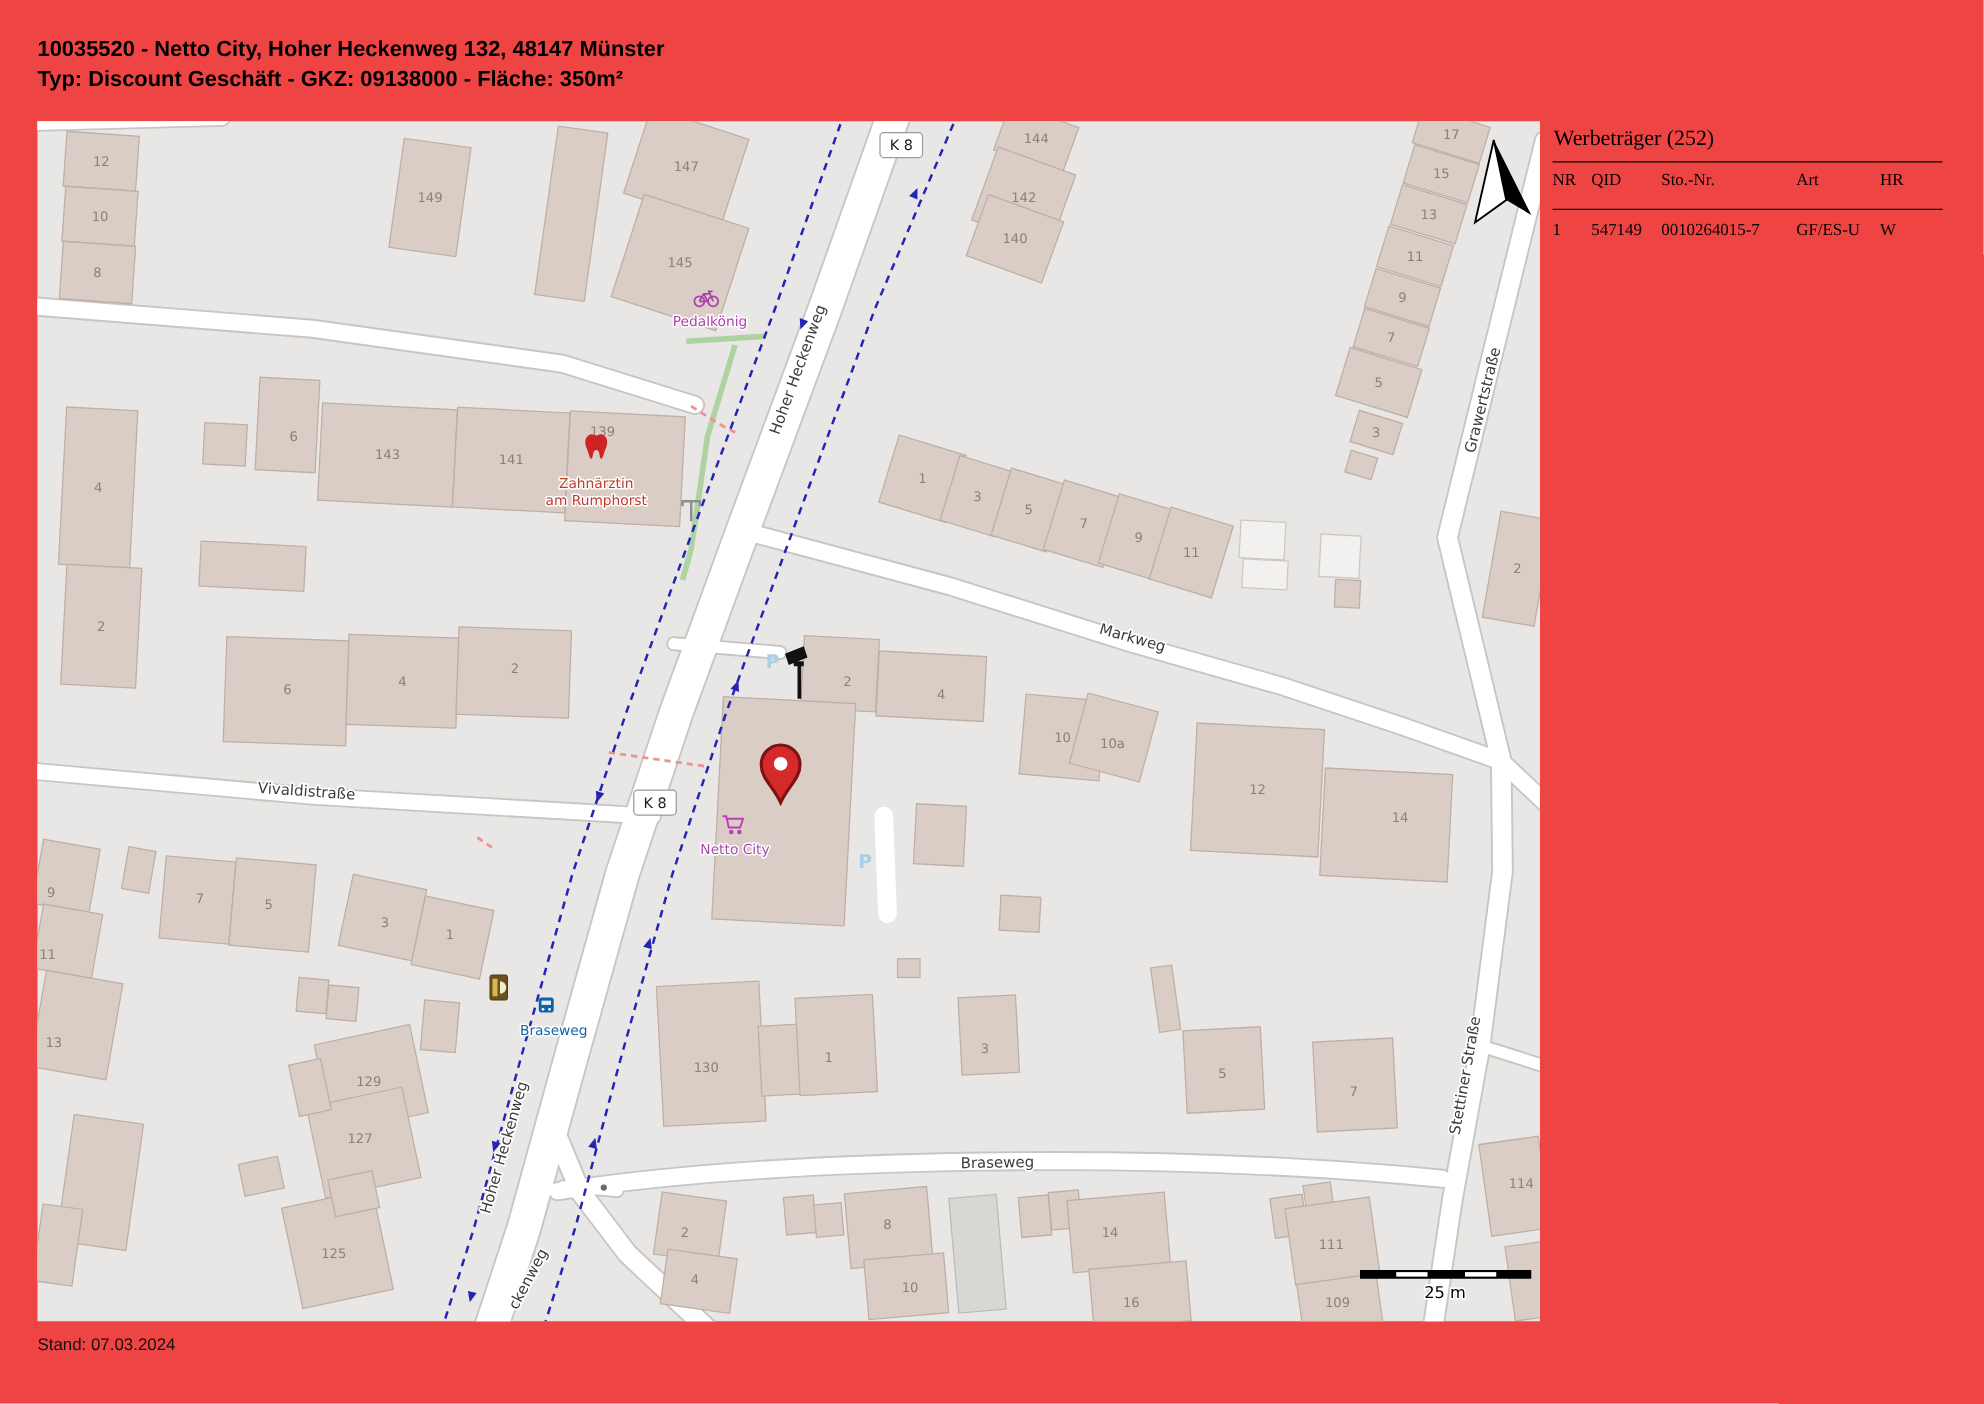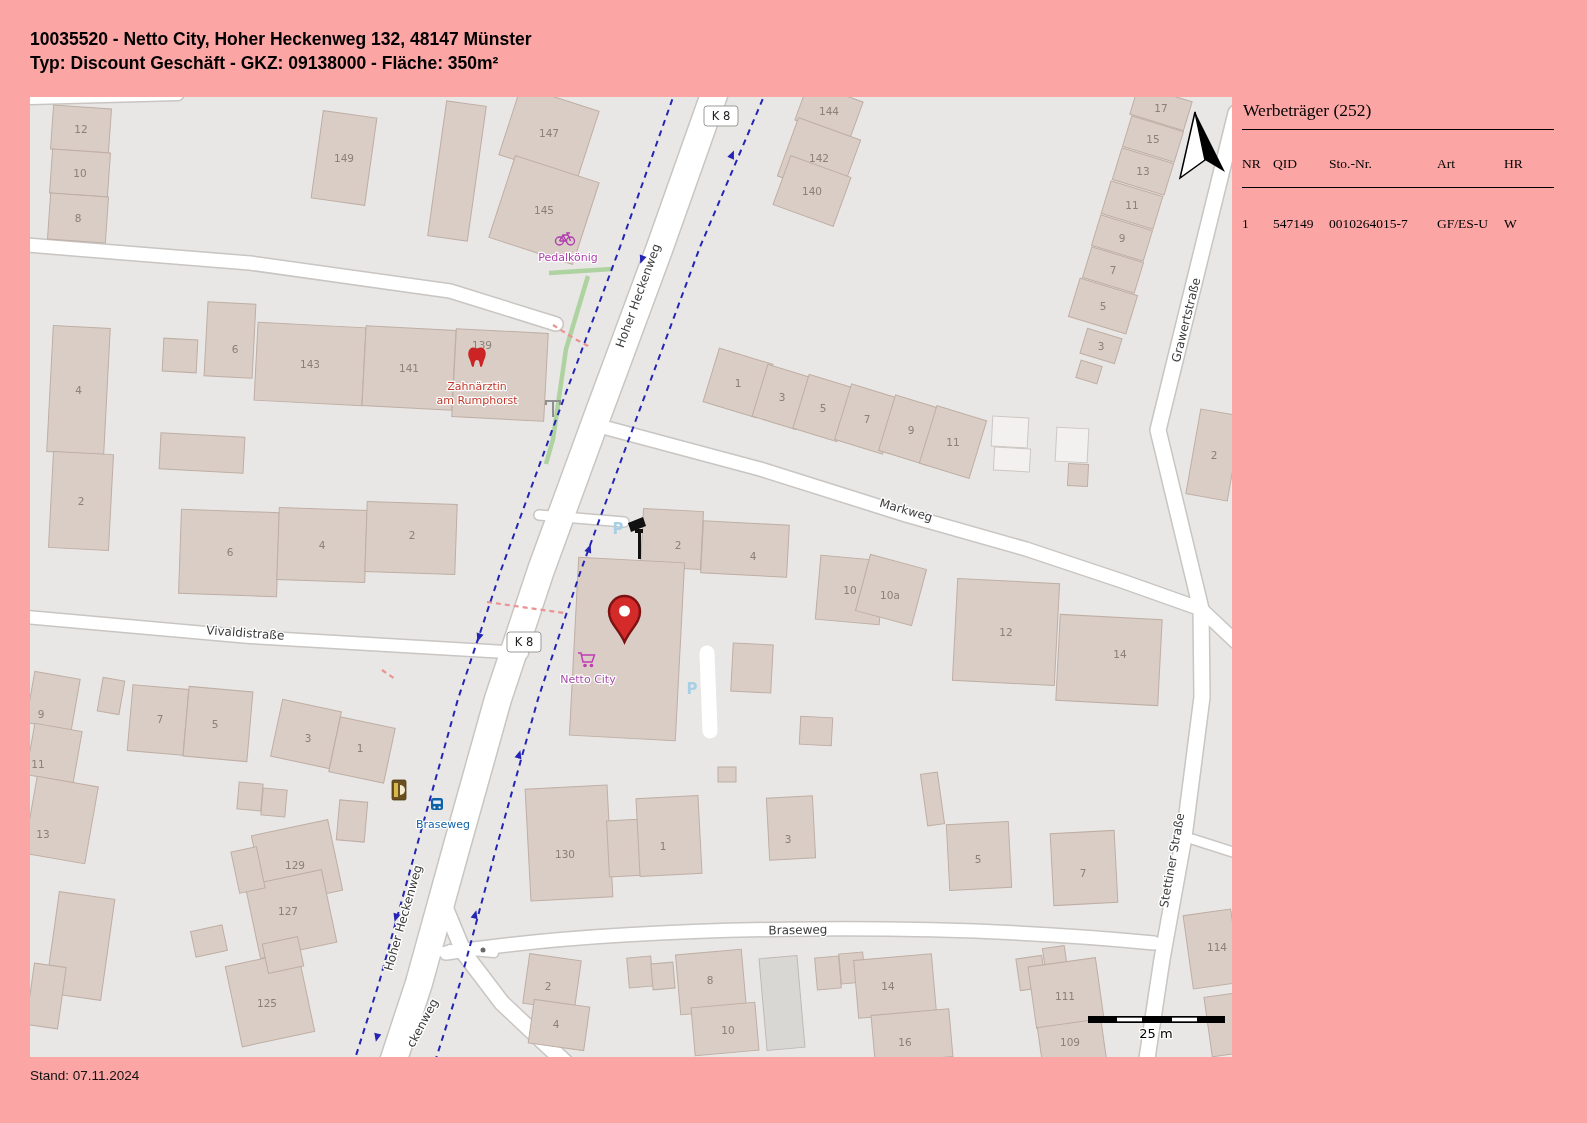--- a/index.html
+++ b/index.html
@@ -1,24 +1,24 @@
 <!DOCTYPE html>
 <html><head>
 <meta charset="utf-8">
 <style>
   html,body{margin:0;padding:0;background:#fff;}
-  .page{position:relative;width:1587px;height:1123px;background:#fca5a5;overflow:hidden;
+  .page{position:relative;width:1587px;height:1123px;background:#ef4444;overflow:hidden;
         font-family:"Liberation Sans",sans-serif;}
   .hdr{position:absolute;left:30px;top:28px;font-size:17.5px;font-weight:bold;color:#000;
        line-height:23.5px;white-space:nowrap;}
   .logo{position:absolute;left:1428px;top:22px;}
   .panel{position:absolute;left:1242px;top:100px;width:312px;color:#000;font-family:Liberation Serif, serif;}
   .panel-title{font-size:17.5px;font-weight:400;margin:0 0 0 1px;}
   .prule{border:none;border-top:1.5px solid #000;margin:8px 0 0 0;}
-  .trow{display:flex;font-size:13.5px;margin-top:20px;}
+  .trow{display:flex;font-size:13.5px;}
   .thead{padding:6px 0 7px 0;}
   .tbody{padding-top:8px;}
   .c0{width:31px;} .c1{width:56px;} .c2{width:108px;} .c3{width:67px;} .c4{width:50px;}
   .map-wrap{position:absolute;left:30px;top:97px;width:1202px;height:960px;background:#e8e7e5;}
   .ftr{position:absolute;top:1068px;font-size:13.5px;color:#111;}
   .ftr-left{left:30px;}
   .ftr-right{left:30px;width:1202px;text-align:right;}
   
   .rc{fill:none;stroke:#c8c5c2;stroke-linecap:round;stroke-linejoin:round;}
   .rf{fill:none;stroke:#ffffff;stroke-linecap:round;stroke-linejoin:round;}
@@ -372,15 +372,15 @@
 
       <g>
         <rect x="1058" y="919" width="137" height="7" fill="#000"></rect>
         <rect x="1087" y="920.7" width="25" height="3.6" fill="#fff"></rect>
         <rect x="1142" y="920.7" width="25" height="3.6" fill="#fff"></rect>
         <text class="scaletext" x="1126" y="941">25 m</text>
       </g>
     </svg>
   </div>
 
-  <div class="ftr ftr-left">Stand: 07.11.2024</div>
+  <div class="ftr ftr-left">Stand: 07.03.2024</div>
 
 </div>
 
 </body></html>

